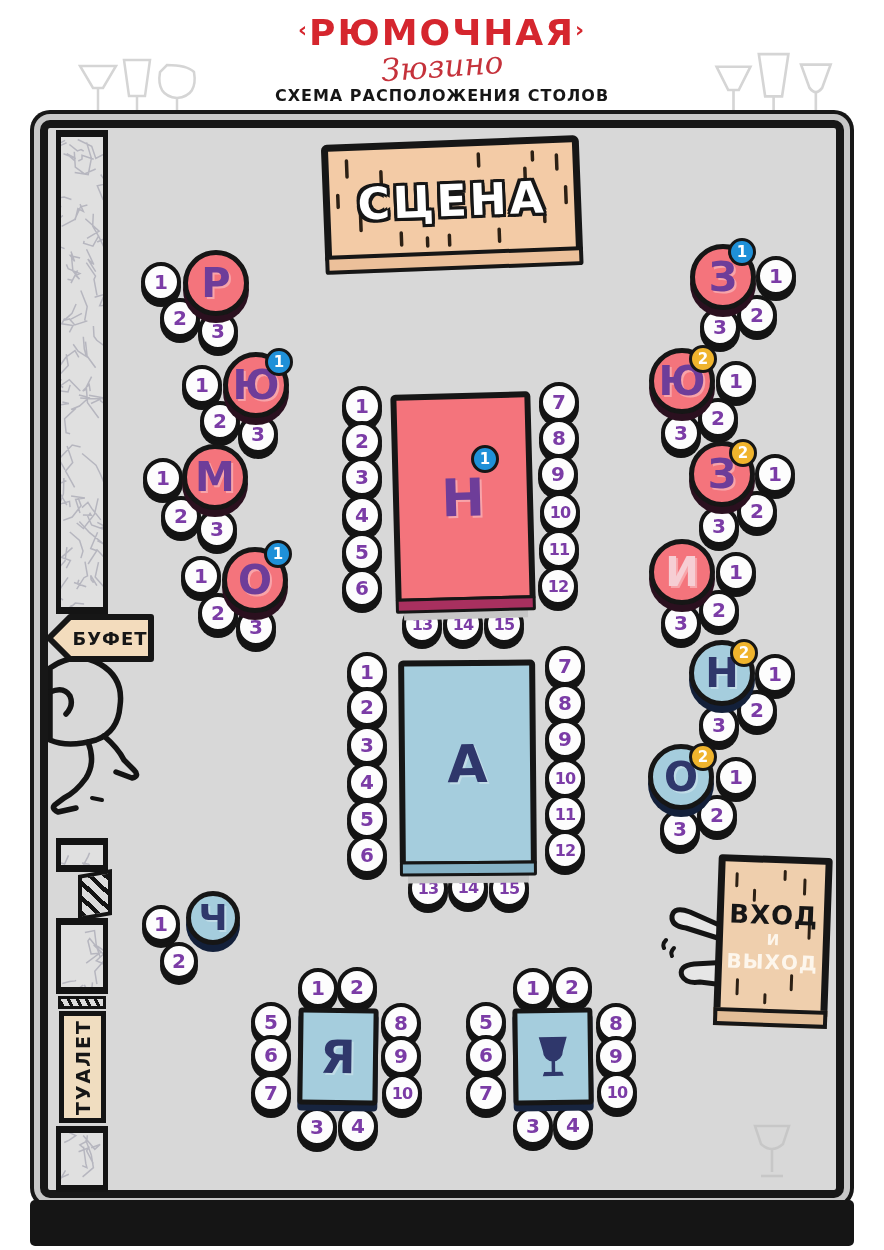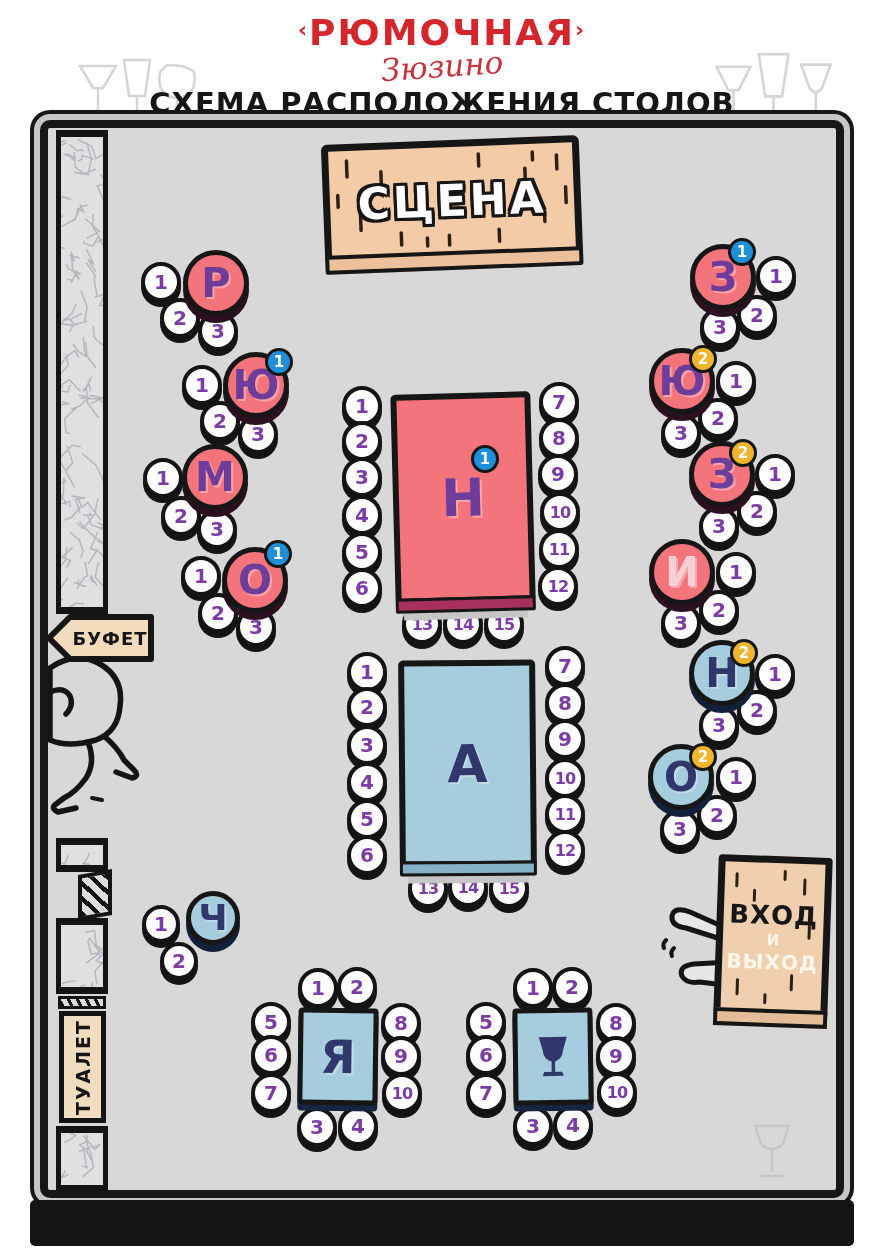--- a/index.html
+++ b/index.html
@@ -6,21 +6,21 @@
   html,body { width:884px; height:1250px; }
   body { position:relative; background:#ffffff; font-family:"DejaVu Sans", sans-serif; overflow:hidden; }
 
   
   .header { position:absolute; left:0; top:0; width:884px; text-align:center; z-index:5; }
   .brand { position:absolute; left:0; width:884px; top:12px; font-size:36px; font-weight:bold;
            color:#d5262e; letter-spacing:2px; }
   .brand .mark { font-size:22px; vertical-align:8px; font-weight:bold; }
   .brand-script { position:absolute; left:0; width:884px; top:48px; font-family:"DejaVu Serif", serif;
            font-style:italic; font-size:31px; color:#c5323b; transform:rotate(-4deg); }
-  .subtitle { position:absolute; left:0; width:884px; top:86px; font-size:29px; font-weight:bold;
+  .subtitle { position:absolute; left:0; width:884px; top:86px; font-size:16px; font-weight:bold;
            color:#161616; letter-spacing:1px; }
 
   .glasses-sketch { position:absolute; z-index:0; }
 
   
   .floor { position:absolute; left:40px; top:120px; width:804px; height:1078px; background:#d8d8d8;
            border:8px solid #171717; border-radius:10px;
            box-shadow:0 0 0 6px #c7c7c7, 0 0 0 10px #171717; z-index:1; }
   .bottom-wall { position:absolute; left:30px; top:1200px; width:824px; height:46px; background:#151515;
            border-radius:5px; z-index:2; }

